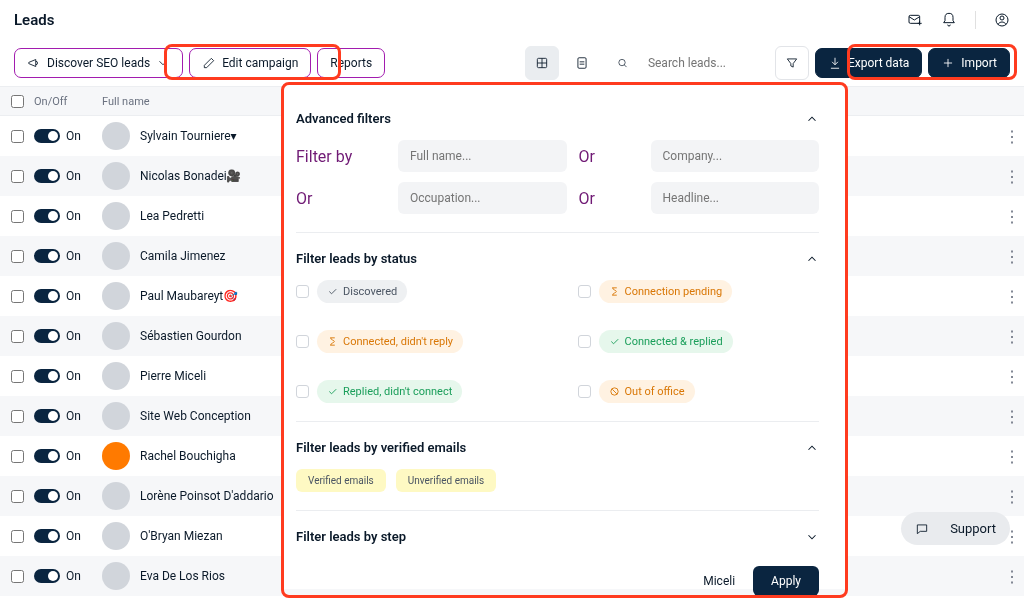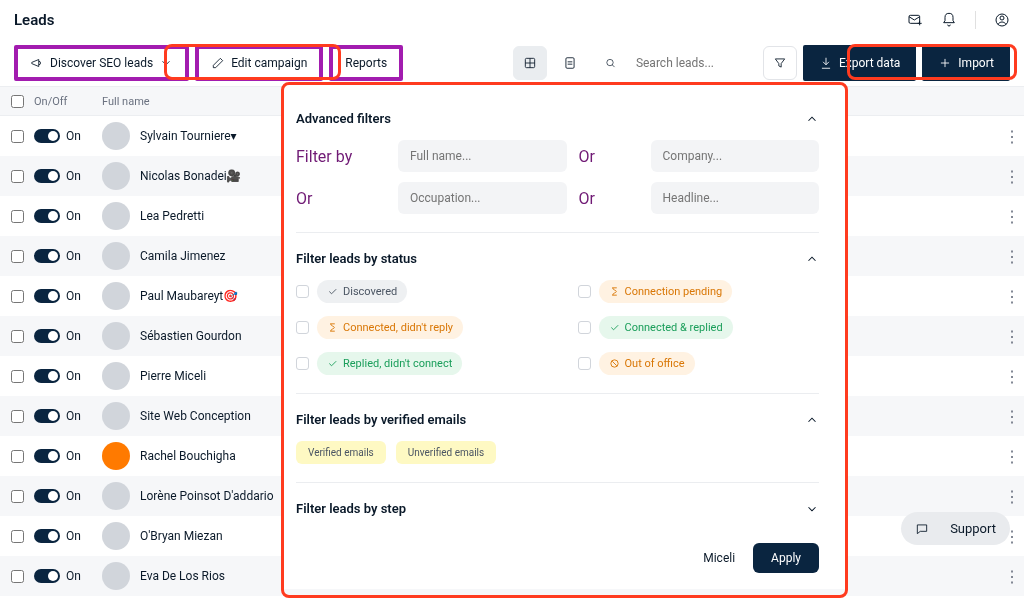--- a/index.html
+++ b/index.html
@@ -3,21 +3,21 @@
 <meta charset="utf-8">
 <style>
 *{box-sizing:border-box;margin:0;padding:0;font-family:-apple-system,BlinkMacSystemFont,"Segoe UI",Roboto,sans-serif}
 body{background:#fff;width:1024px;height:601px;overflow:hidden;position:relative}
 .header{display:flex;align-items:center;justify-content:space-between;padding:8px 14px;height:40px}
 .title{font-size:15px;font-weight:600;color:#0a1929}
 .header-icons{display:flex;align-items:center;gap:18px}
 .header-icons .icon{width:16px;height:16px;stroke:#0a1929;stroke-width:1.5;fill:none;cursor:pointer}
 .divider-v{width:1px;height:18px;background:#e0e0e0}
 .toolbar{display:flex;align-items:center;padding:0 14px;height:46px;gap:6px}
-.btn{display:inline-flex;align-items:center;gap:6px;padding:7px 12px;border:4px solid #a21caf;border-radius:2px;background:#fff;font-size:12px;color:#0a1929;cursor:pointer;white-space:nowrap}
+.btn{display:inline-flex;align-items:center;gap:6px;padding:7px 12px;border:1px solid #a21caf;border-radius:7px;background:#fff;font-size:12px;color:#0a1929;cursor:pointer;white-space:nowrap}
 .btn.primary{background:#0a2540;color:#fff;border-color:#0a2540}
 .btn-icon{width:14px;height:14px;stroke:#0a1929;stroke-width:1.5;fill:none}
 .btn.primary .btn-icon{stroke:#fff}
 .toolbar-spacer{flex:1}
 .sq-btn{width:34px;height:34px;border:1px solid #e2e4e8;border-radius:6px;display:flex;align-items:center;justify-content:center;cursor:pointer;background:#fff}
 .sq-btn.dim{background:#eaedf0;border-color:#eaedf0}
 .search{display:flex;align-items:center;gap:20px;padding:0 12px;height:34px;width:164px;border-radius:6px}
 .search input{border:none;outline:none;font-size:12px;background:transparent;width:100%;color:#8a8f98}
 .highlight-red{position:absolute;border:3px solid #ff3b1f;border-radius:8px;pointer-events:none;z-index:5}
 .hl1{left:164px;top:44px;width:177px;height:36px}
@@ -34,28 +34,28 @@
 .row .col-chk input{width:13px;height:13px;accent-color:#0a2540}
 .toggle{width:26px;height:14px;border-radius:7px;background:#0a2540;position:relative;display:inline-block;margin-right:6px}
 .toggle::after{content:"";position:absolute;right:2px;top:2px;width:10px;height:10px;border-radius:50%;background:#fff}
 .onoff-wrap{display:flex;align-items:flex-start}
 .avatar{width:28px;height:28px;border-radius:50%;background:#d1d5db;margin-right:10px;flex-shrink:0}
 .av-orange{background:#ff7a00}
 .name-wrap{display:flex;align-items:center}
 .row-menu{width:24px;text-align:center;color:#6b7280;font-size:16px;cursor:pointer}
 .panel{position:absolute;left:284px;top:85px;width:561px;height:504px;background:#fff;z-index:4;padding:26px 26px 16px 12px;display:flex;flex-direction:column}
 .panel-section{border-bottom:1px solid #ebedf0;padding-bottom:18px;margin-bottom:18px}
-.panel-section.last{border-bottom:none;margin-bottom:0;padding-bottom:0}
+.panel-section.last{border-bottom:none;margin-bottom:8px;padding-bottom:0}
 .sec-head{display:flex;align-items:center;justify-content:space-between;margin-bottom:14px}
 .sec-title{font-size:13px;font-weight:600;color:#0a1929}
 .chev{width:14px;height:14px;stroke:#0a1929;stroke-width:1.8;fill:none;cursor:pointer}
 .filter-grid{display:grid;grid-template-columns:90px 1fr 60px 1fr;gap:10px 12px;align-items:center}
 .filter-grid .lbl{font-size:16px;color:#701a75;text-align:left;padding-right:6px}
 .filter-input{height:32px;border:none;background:#f3f4f6;border-radius:6px;padding:0 12px;font-size:12px;color:#8a8f98;width:100%}
-.status-grid{display:grid;grid-template-columns:1fr 1fr;gap:13px 40px}
+.status-grid{display:grid;grid-template-columns:1fr 1fr;gap:27px 40px}
 .status-item{display:flex;align-items:center;gap:8px}
 .status-chk{width:13px;height:13px;border:1px solid #d1d5db;border-radius:3px;flex-shrink:0;cursor:pointer}
 .pill{display:inline-flex;align-items:center;gap:5px;padding:5px 10px;border-radius:12px;font-size:11px}
 .pill-gray{background:#eef0f2;color:#4b5563}
 .pill-orange{background:#fff2e2;color:#d97706}
 .pill-green{background:#e6f7ec;color:#1a9e5a}
 .pill-ico{width:11px;height:11px;stroke:currentColor;stroke-width:2;fill:none}
 .email-chips{display:flex;gap:10px}
 .chip{padding:6px 12px;background:#fef9c3;border-radius:6px;font-size:10px;color:#4b5563;cursor:pointer}
 .panel-footer{margin-top:auto;display:flex;justify-content:flex-end;gap:18px;align-items:center;padding-top:14px}

